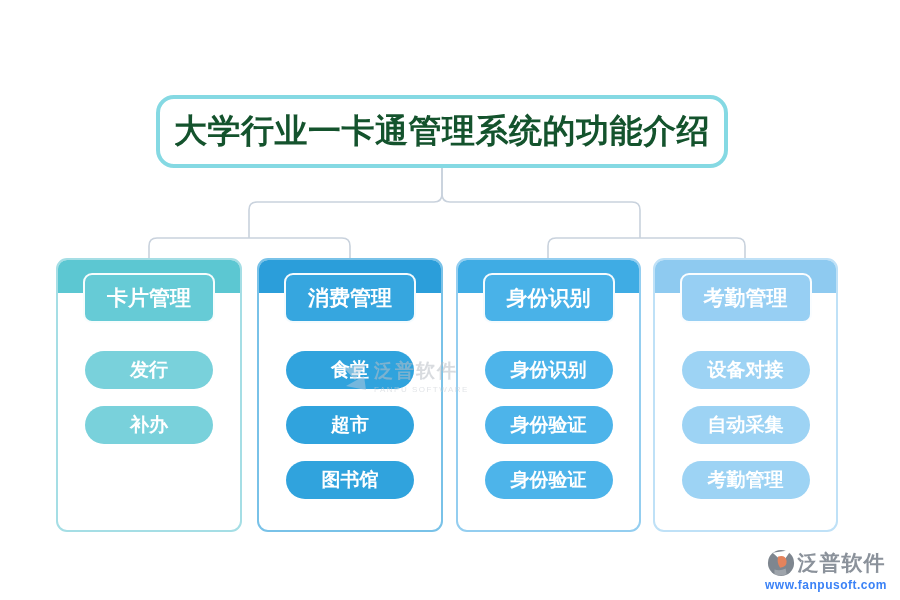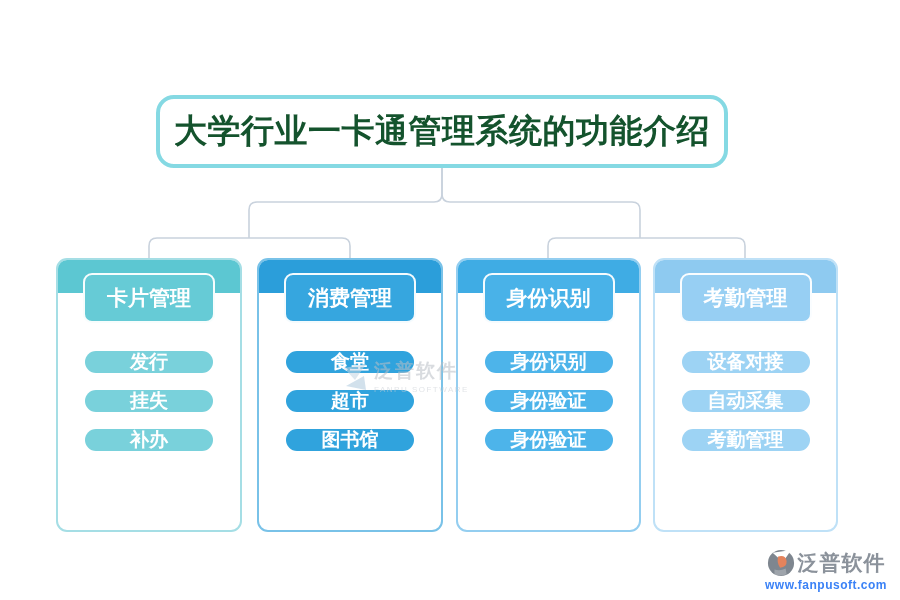--- a/index.html
+++ b/index.html
@@ -40,21 +40,21 @@
     border:2px solid rgba(255,255,255,0.95);border-radius:9px;
     display:flex;align-items:center;justify-content:center;
   }
   .column .header-pill span{
     color:#ffffff;font-weight:bold;font-size:21px;white-space:nowrap;
   }
   .column .items{
     margin-top:28px;display:flex;flex-direction:column;align-items:center;row-gap:17px;
   }
   .item-pill{
-    width:128px;height:22px;background:var(--item);border-radius:19px;
+    width:128px;height:38px;background:var(--item);border-radius:19px;
     display:flex;align-items:center;justify-content:center;text-align:center;
   }
   .item-pill span{color:#ffffff;font-size:19px;font-weight:bold;white-space:nowrap;}
   
   .watermark{
     position:absolute;left:340px;top:358px;z-index:2;opacity:0.55;
     display:flex;align-items:flex-start;pointer-events:none;
   }
   .watermark .wm-mark{width:30px;height:32px;margin-top:4px;}
   .watermark .wm-lines{margin-left:4px;}
@@ -87,23 +87,20 @@
 </div>
 
 <div class="column col-pos-0" style="--band: #5cc7d2; --header: #66cbd6; --item: #79d1db; --border: #a5dee5;">
   <div class="band"></div>
   <div class="header-pill">
     <span>卡片管理</span>
   </div>
   <div class="items">
     <div class="item-pill">
         <span>发行</span>
-      </div>
-    <div class="item-pill">
-        <span>挂失</span>
       </div>
     <div class="item-pill">
         <span>补办</span>
       </div>
   </div>
 </div>
 
 <div class="column col-pos-1" style="--band: #2b9eda; --header: #36a6df; --item: #30a3dd; --border: #79c2e8;">
   <div class="band"></div>
   <div class="header-pill">

